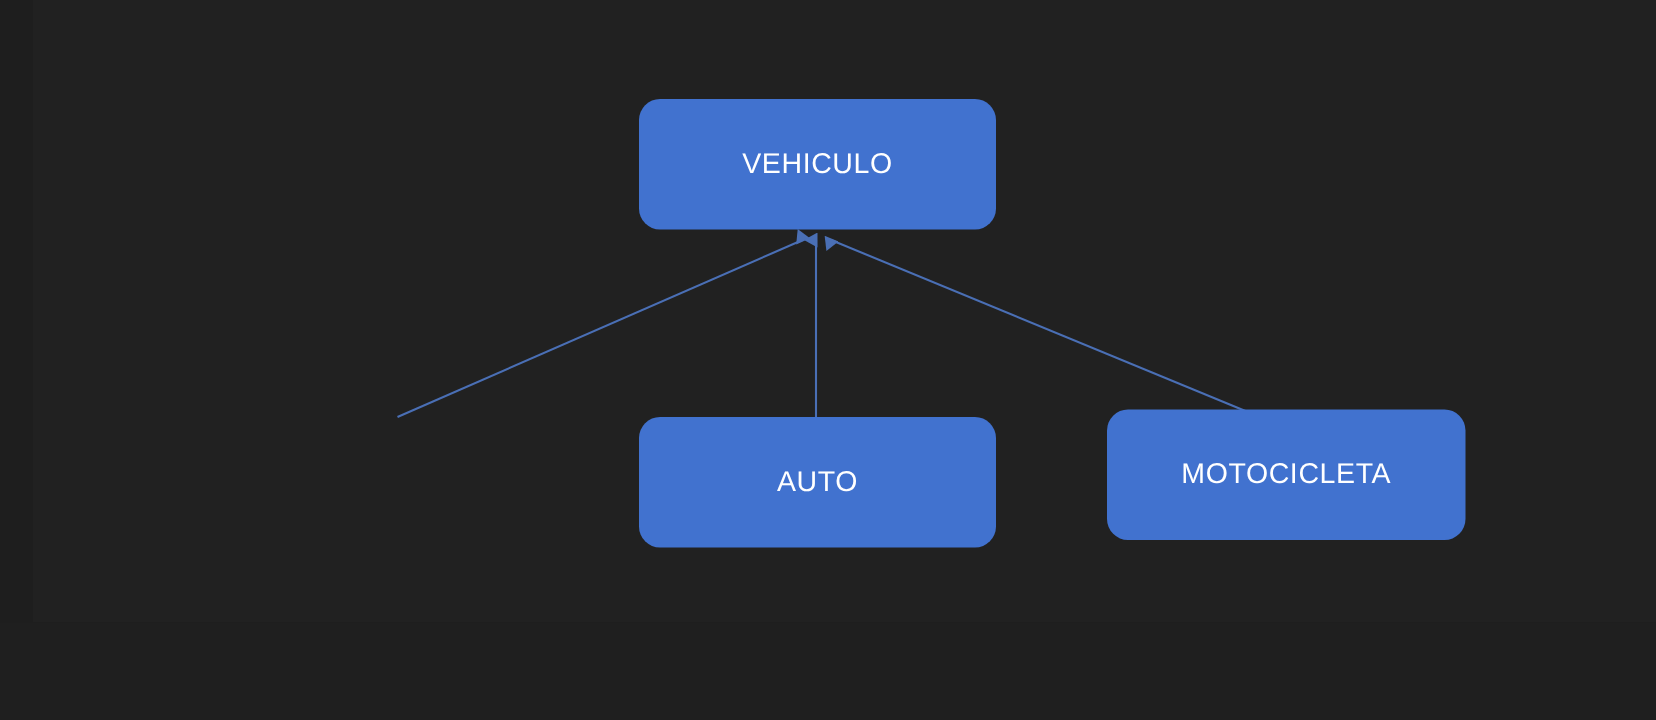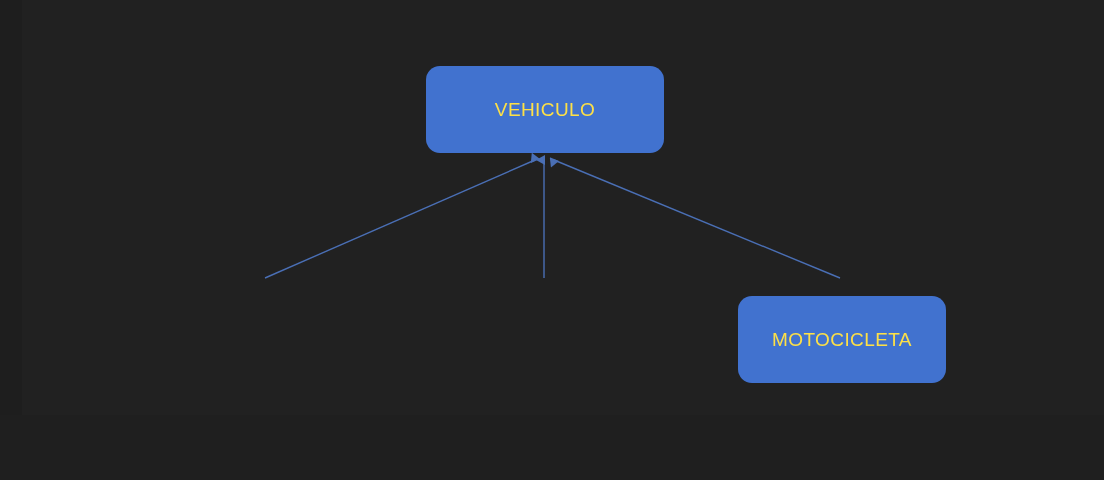--- a/index.html
+++ b/index.html
@@ -51,27 +51,27 @@
     justify-content: center;
     color: #ffffff;
     font-size: 19px;
     font-weight: 400;
     letter-spacing: 0.4px;
     -webkit-font-smoothing: antialiased;
     cursor: default;
     user-select: none;
   }
   .node-label {
-    color: #fde047;
+    color: #ffffff;
     white-space: nowrap;
   }
   #node-vehiculo { left: 426px; top: 66px;  width: 238px; height: 87px; }
   #node-camion   { left: 142px; top: 278px; width: 238px; height: 87px; }
   #node-auto     { left: 426px; top: 278px; width: 238px; height: 87px; }
-  #node-moto     { left: 738px; top: 296px; width: 208px; height: 87px; }
+  #node-moto     { left: 738px; top: 273px; width: 239px; height: 87px; }
 </style>
 </head>
 <body>
 
 <div id="app">
 
   <div id="canvas-panel"></div>
   <div id="canvas-lower"></div>
 
   <svg id="edge-layer" viewBox="0 0 1104 480">
@@ -86,18 +86,21 @@
     <line x1="544" y1="278" x2="544" y2="160" stroke="#4a6fb5" stroke-width="1.4" marker-end="url(#arrow-up)"></line>
 
     <line x1="840" y1="278" x2="554" y2="160" stroke="#4a6fb5" stroke-width="1.4" marker-end="url(#arrow-up)"></line>
   </svg>
 
   <div class="node" id="node-vehiculo">
     <span class="node-label">VEHICULO</span>
   </div>
 
 
+  <div class="node" id="node-auto">
+    <span class="node-label">AUTO</span>
+  </div>
 
   <div class="node" id="node-moto">
     <span class="node-label">MOTOCICLETA</span>
   </div>
 
 </div>
 
 </body></html>

